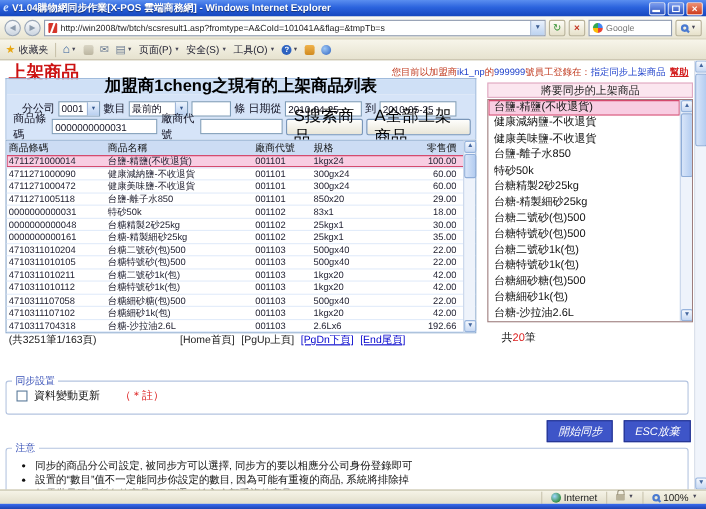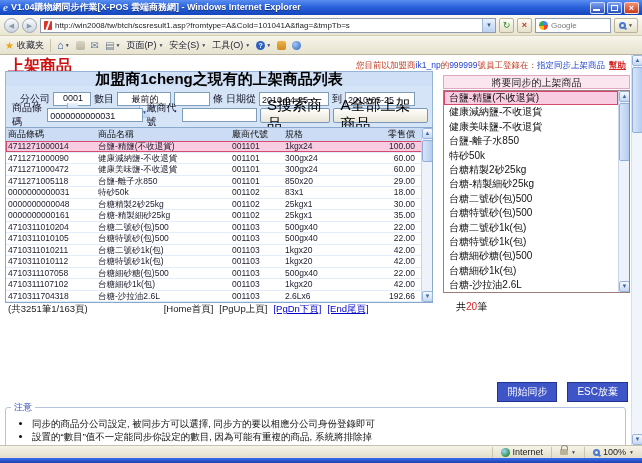--- a/index.html
+++ b/index.html
@@ -64,21 +64,21 @@
   .lr{color:#c0391e;} .lb{color:#2244cc;}
   .helplink{color:#d42222;font-weight:bold;text-decoration:underline;margin-left:4px;cursor:pointer;}
 
   
   .lpanel{position:absolute;left:5px;top:16px;width:428px;}
   .lbox{border:1px solid #96b4d9;border-bottom:none;}
   .ltitle{height:14px;line-height:14px;background:#cfe0f6;text-align:center;font-size:15px;font-weight:bold;color:#000;}
   .formarea{background:#d6e4f8;padding:2px 0 3px;}
   .frow{display:flex;align-items:center;height:18px;gap:3px;font-size:10px;color:#112;}
   .frow1{padding-left:14px;align-items:flex-end;} .frow2{padding-left:6px;padding-right:4px;}
-  .fselect{height:14px;background:#fff;border:1px solid #7f9db9;display:inline-flex;align-items:center;font-size:9px;flex-direction:column;}
+  .fselect{height:14px;background:#fff;border:1px solid #7f9db9;display:inline-flex;align-items:center;font-size:9px;}
   .fselect .stxt{flex:1;padding-left:2px;}
   .selarrow{width:11px;height:12px;background:linear-gradient(#eaf2fd,#b9d0f0);border-left:1px solid #9fb6d8;color:#33568c;font-size:5px;line-height:12px;text-align:center;}
   .finput{height:14px;background:#fff;border:1px solid #7f9db9;font-size:9px;padding:2px 2px;display:inline-block;overflow:hidden;white-space:nowrap;}
   .w-sel1{width:38px;} .w-sel2{width:54px;} .w-cnt{width:36px;} .w-date{width:70px;} .w-bar{width:118px;} .w-ven{width:92px;}
   .xpbtn{height:15px;border:1px solid #7a96b8;border-radius:2px;background:linear-gradient(#fefefc,#e9e6d8);
     font-size:15px;color:#000;padding:0 6px;display:inline-flex;align-items:center;cursor:pointer;}
   .mla{margin-left:auto;}
 
   .gridwrap{position:relative;border:1px solid #8aa8cc;background:#fff;}
   .ghead{display:flex;background:#ccdcf4;height:13px;line-height:13px;font-size:9px;color:#111;}
@@ -105,21 +105,21 @@
     font-size:10px;color:#000;padding:0 7px;display:inline-flex;align-items:center;cursor:pointer;box-shadow:1px 1px 0 #b9b49e;}
 
   
   .syncset{position:absolute;left:5px;top:285px;width:621px;height:37px;border:1px solid #b4c4e0;border-radius:3px;}
   .syncset legend{color:#3952b8;font-size:9px;margin-left:5px;padding:0 3px;}
   .syncrow{display:flex;align-items:center;gap:6px;padding-left:9px;font-size:10px;color:#111;}
   .cb{width:10px;height:10px;background:#fff;border:1px solid #5a7a9a;display:inline-block;}
   .rednote{color:#dd2222;margin-left:12px;}
 
   
-  .bluebtns{position:absolute;right:14px;top:327px;display:flex;gap:10px;}
+  .bluebtns{position:absolute;right:14px;top:327px;display:flex;gap:10px;font-style:italic;}
   .bluebtn{background:#3e55c8;border:1px solid #24338f;color:#fff;font-size:10px;padding:2px 9px;cursor:pointer;}
 
   
   .notes{position:absolute;left:5px;top:346px;width:621px;height:52px;border:1px solid #b4c4e0;border-radius:3px;overflow:hidden;}
   .notes legend{color:#3952b8;font-size:9px;margin-left:5px;padding:0 3px;}
   .notes ul{margin:3px 0 0 26px;font-size:9.5px;line-height:13px;color:#111;}
 
   
   .rpanel{position:absolute;left:443px;top:20px;width:187px;}
   .rtitle{height:14px;line-height:14px;background:#fbe6ef;border:1px solid #dfa8c0;text-align:center;font-size:10px;color:#222;}
@@ -403,20 +403,28 @@
       <span>(共3251筆1/163頁)</span>
       <span class="pgnav">
         <span>[Home首頁]</span>
         <span>[PgUp上頁]</span>
         <a class="plink">[PgDn下頁]</a>
         <a class="plink">[End尾頁]</a>
       </span>
     </div>
 
 
+    <fieldset class="syncset">
+      <legend>同步設置</legend>
+      <div class="syncrow">
+        <span class="cb"></span>
+        <span>資料變動更新</span>
+        <span class="rednote">（＊註）</span>
+      </div>
+    </fieldset>
 
     <div class="bluebtns">
       <span class="bluebtn">開始同步</span>
       <span class="bluebtn">ESC放棄</span>
     </div>
 
     <fieldset class="notes">
       <legend>注意</legend>
       <ul>
 

